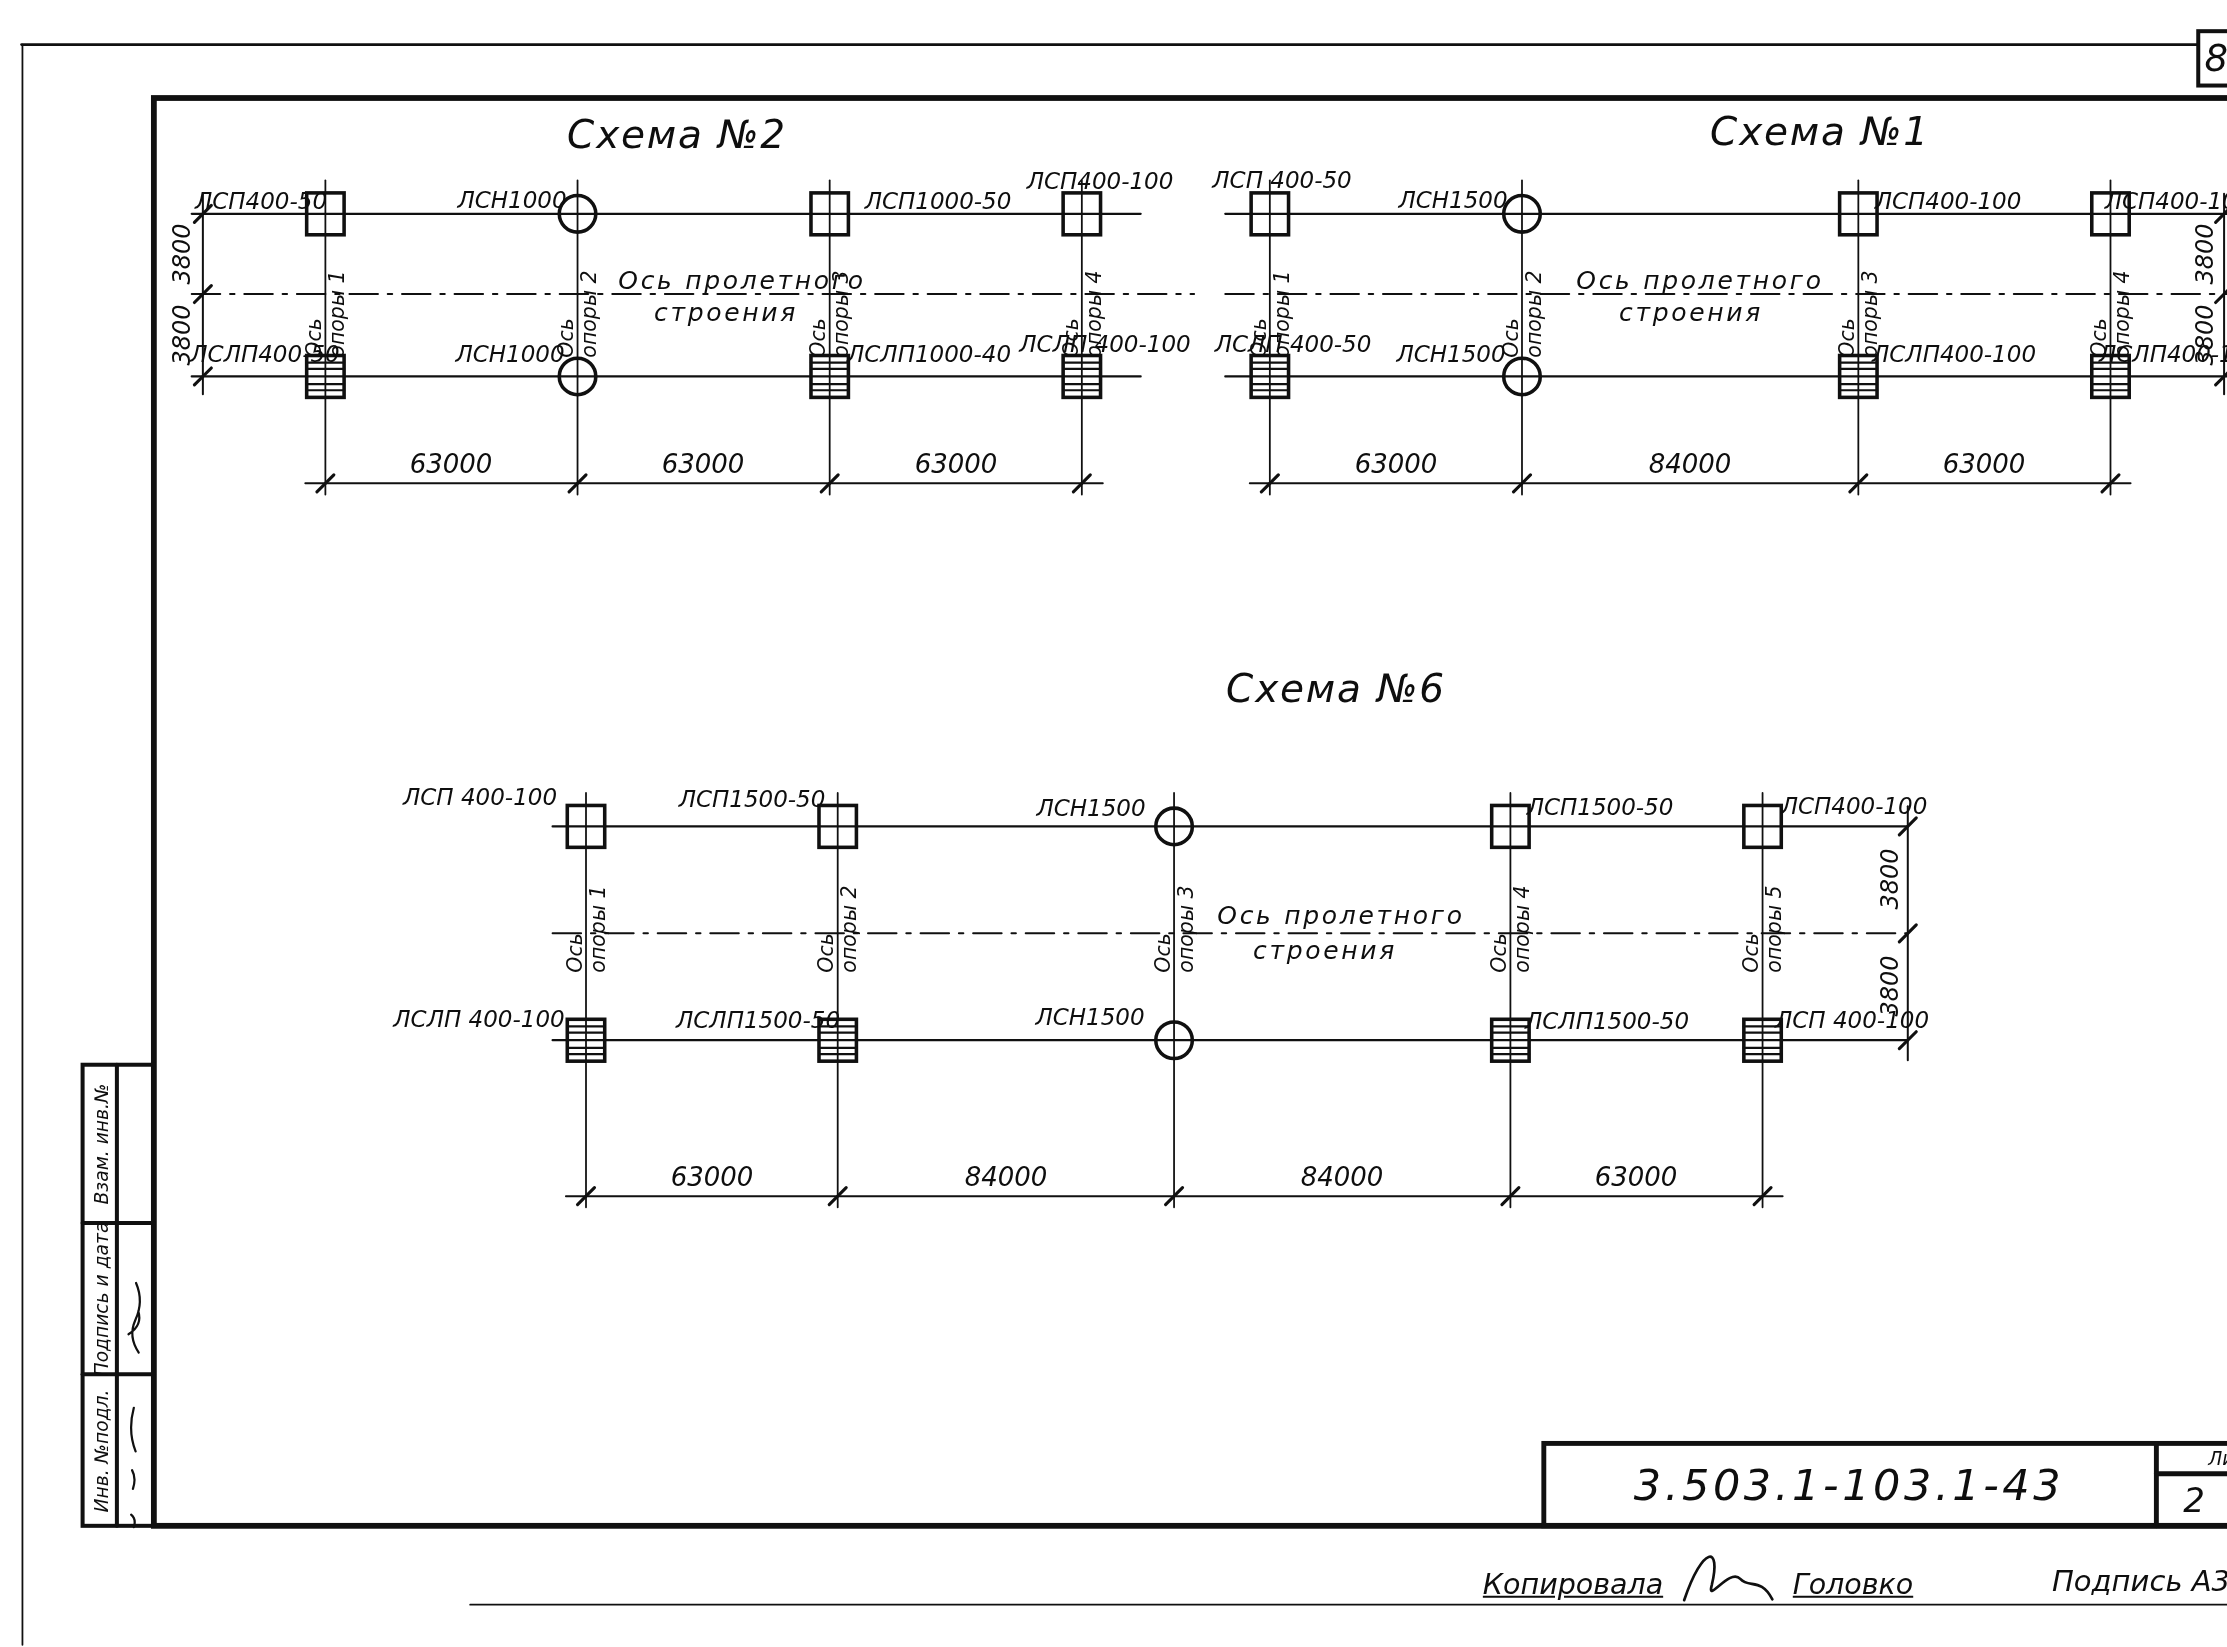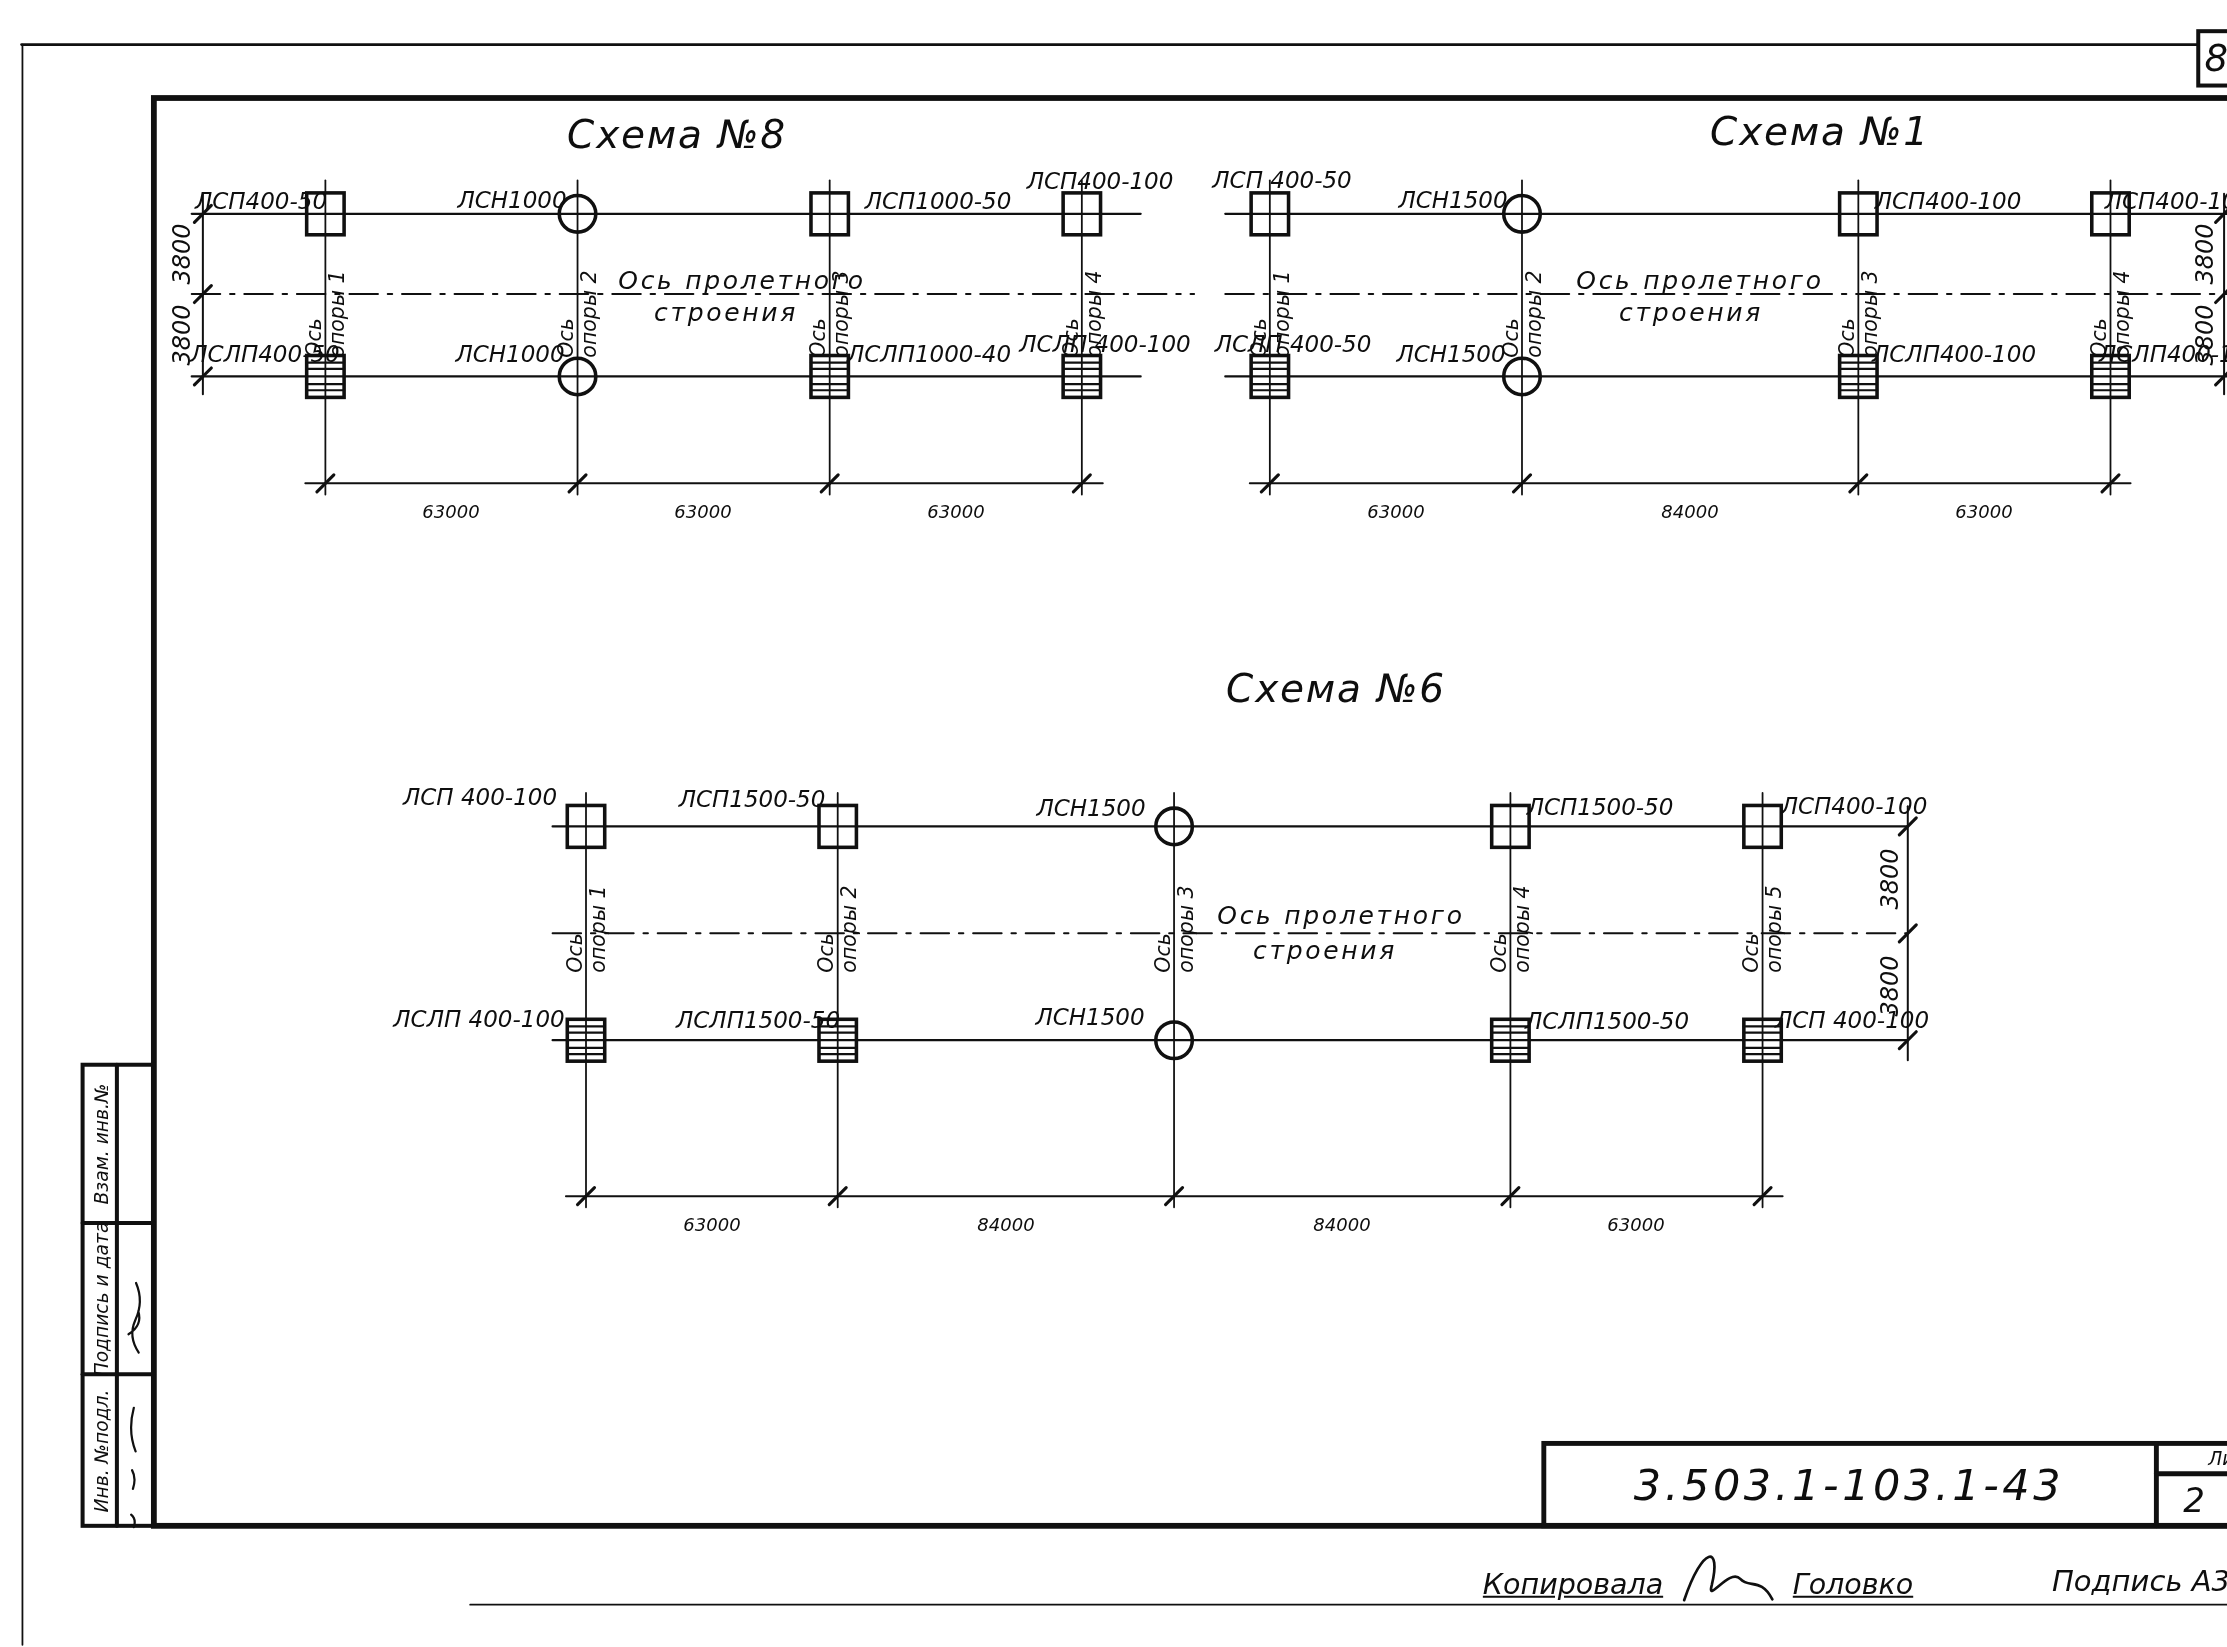--- a/index.html
+++ b/index.html
@@ -3,21 +3,21 @@
 <meta charset="utf-8">
 <style>
   html,body{margin:0;padding:0;background:#ffffff;}
   body{width:2300px;height:1647px;position:relative;overflow:hidden;
        font-family:"DejaVu Sans",sans-serif;color:#0e0e0e;}
   #svg-layer{position:absolute;left:0;top:0;width:2300px;height:1647px;}
   .t{position:absolute;transform:translate(-50%,-50%);white-space:nowrap;
      font-style:italic;color:#0e0e0e;line-height:1;}
   .rot{transform:translate(-50%,-50%) rotate(-90deg);}
   .lbl{font-size:23px;}
-  .dim{font-size:18px;margin-top:48px;}
+  .dim{font-size:26px;}
   .vdim{font-size:24px;}
   .title{font-size:39px;letter-spacing:1.8px;}
   .spanax{font-size:25px;letter-spacing:2.7px;}
   .axlbl{position:absolute;transform:translate(-50%,-50%) rotate(-90deg);
          font-style:italic;font-size:20.5px;line-height:1.12;text-align:left;
          white-space:nowrap;color:#0e0e0e;}
   .axlbl span{display:block;}
   .sb{font-size:18.7px;}
   .num88{font-size:37px;}
   .docnum{font-size:43px;letter-spacing:3.6px;}
@@ -192,21 +192,21 @@
 <div class="t docnum" style="left:1849px;top:1485px;font-style:italic;">3.503.1-103.1-43</div>
 <div class="t sheetlbl" style="left:2194px;top:1459px;margin-left:38px;">Лист</div>
 <div class="t sheetnum" style="left:2194px;top:1500px;">2</div>
 <div class="t foot" style="left:1573px;top:1585px;">Копировала</div>
 <div class="t foot" style="left:1853px;top:1585px;">Головко</div>
 <div class="t fmt" style="left:2141px;top:1581px;">Подпись А3</div>
 <div class="t rot sb" style="left:102px;top:1144px;">Взам. инв.№</div>
 <div class="t rot sb" style="left:102px;top:1299px;">Подпись и дата</div>
 <div class="t rot sb" style="left:102px;top:1451px;">Инв. №подл.</div>
 
-<div class="t title" style="left:677px;top:134px;">Схема №8</div>
+<div class="t title" style="left:677px;top:134px;">Схема №2</div>
 <div class="t lbl" style="left:261px;top:201px;">ЛСП400-50</div>
 <div class="t lbl" style="left:265px;top:354px;">ЛСЛП400-50</div>
 <div class="t lbl" style="left:512px;top:200px;">ЛСН1000</div>
 <div class="t lbl" style="left:510px;top:354px;">ЛСН1000</div>
 <div class="t lbl" style="left:938px;top:201px;">ЛСП1000-50</div>
 <div class="t lbl" style="left:929px;top:354px;">ЛСЛП1000-40</div>
 <div class="t lbl" style="left:1100px;top:181px;">ЛСП400-100</div>
 <div class="t lbl" style="left:1105px;top:344px;">ЛСЛП 400-100</div>
 <div class="axlbl" style="left:326px;top:314px;">
     <span>Ось</span>

